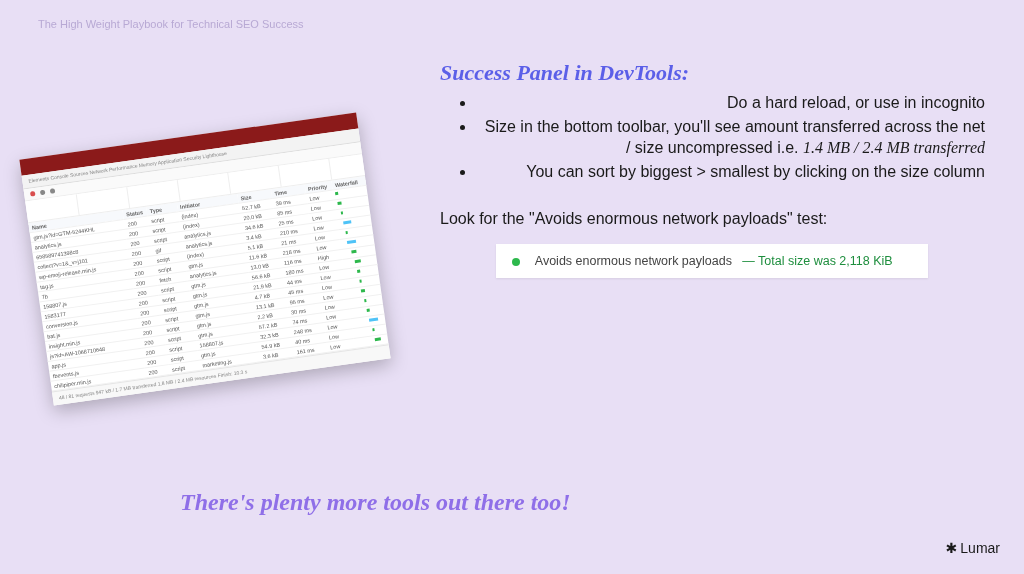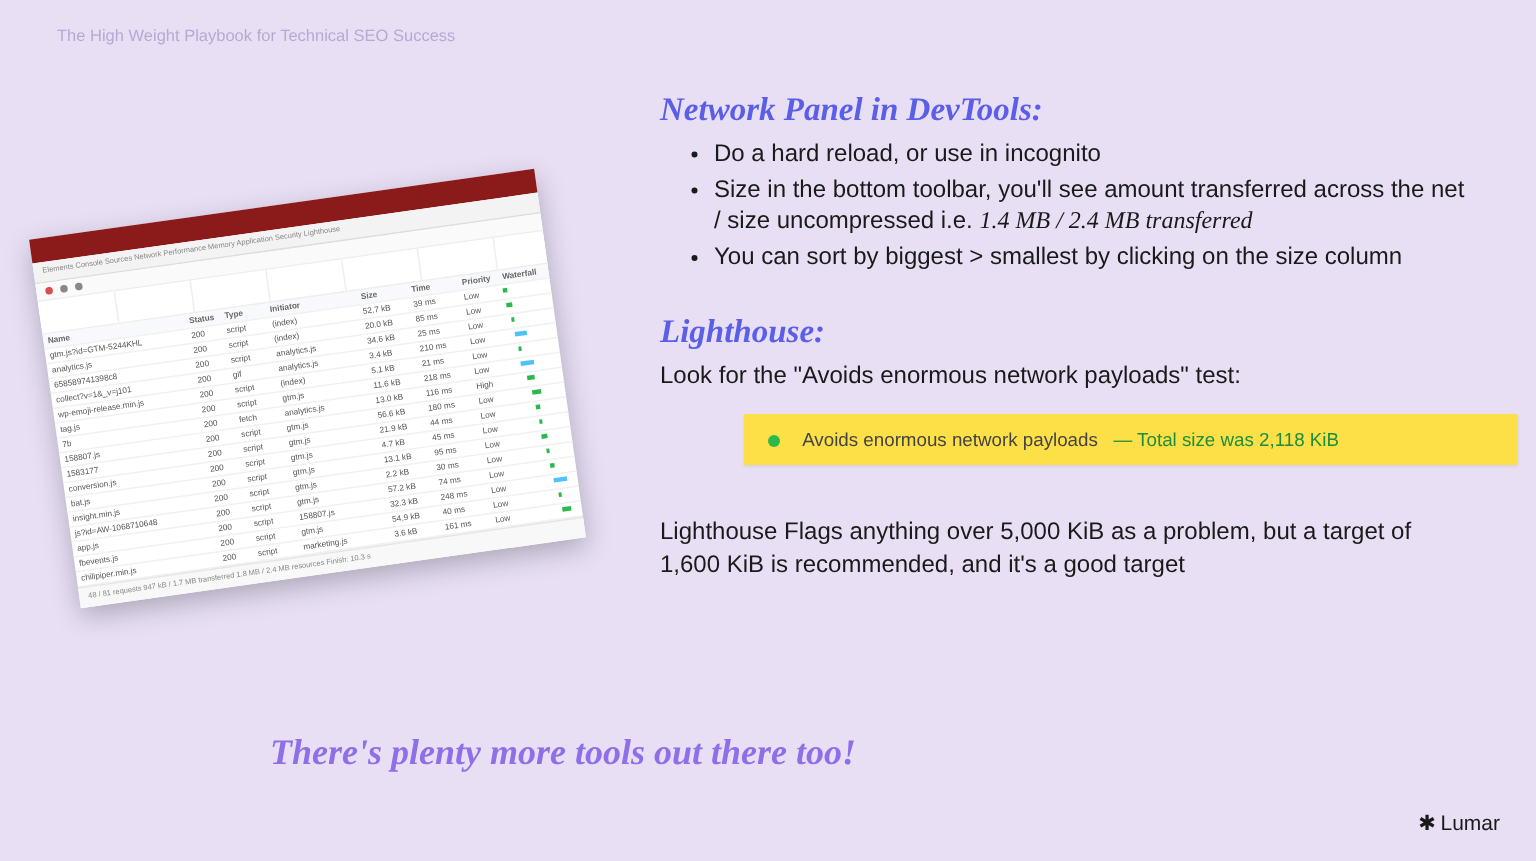--- a/index.html
+++ b/index.html
@@ -33,35 +33,36 @@
     color: #5B5FE8;
     font-size: 22px;
     margin-bottom: 6px;
   }
   .bullets {
     list-style: disc;
     margin-left: 36px;
     font-size: 16px;
     line-height: 1.35;
     color: #1a1a1a;
+    text-align: right;
   }
   .bullets li { margin-bottom: 2px; }
   .em-line { font-style: italic; font-family: Georgia, serif; }
   .body-text {
     font-size: 16px;
     line-height: 1.35;
     color: #1a1a1a;
     margin-top: 2px;
   }
   .lighthouse-block { margin-top: 26px; }
   .lighthouse-pill {
-    background: #fde047;
+    background: #ffffff;
     padding: 10px 16px;
-    margin: 14px 0 34px 56px;
-    width: 516px;
+    margin: 14px 0 18px 56px;
+    width: 432px;
     font-size: 12.5px;
     color: #444;
     box-shadow: 0 1px 2px rgba(0,0,0,0.08);
   }
   .lh-dot {
     display: inline-block;
     width: 8px; height: 8px;
     border-radius: 50%;
     background: #2DB84C;
     margin-right: 12px;
@@ -388,42 +389,40 @@
             </td>
           </tr>
         </tbody>
     </table>
   </div>
   <div class="shot-footer">48 / 81 requests   947 kB / 1.7 MB transferred   1.8 MB / 2.4 MB resources   Finish: 10.3 s</div>
 </div>
 
 <div class="content-right">
 
-  <div class="section-title">Network Panel in DevTools:</div>
+  <div class="section-title">Success Panel in DevTools:</div>
   <ul class="bullets">
     <li>Do a hard reload, or use in incognito</li>
     <li>
       <span>Size in the bottom toolbar, you'll see amount transferred across the net /  size uncompressed i.e.</span>
       <span class="em-line">1.4 MB / 2.4 MB transferred</span>
     </li>
     <li>You can sort by biggest &gt; smallest by clicking on the size column</li>
   </ul>
 
   <div class="lighthouse-block">
-    <div class="section-title">Lighthouse:</div>
     <div class="body-text">Look for the "Avoids enormous network payloads" test:</div>
 
     <div class="lighthouse-pill">
       <span class="lh-dot"></span>
       <span>Avoids enormous network payloads</span>
       &nbsp;&nbsp;<span class="lh-result">—</span>
       <span class="lh-result">Total size was 2,118 KiB</span>
     </div>
 
-    <div class="body-text">Lighthouse Flags anything over 5,000 KiB as a problem, but a target of 1,600 KiB is recommended, and it's a good target</div>
   </div>
 </div>
 
 <div class="bottom-callout">There's plenty more tools out there too!</div>
 
 <div class="brand">
   <span class="brand-mark">✱</span><span>Lumar</span>
 </div>
 
 </body></html>

